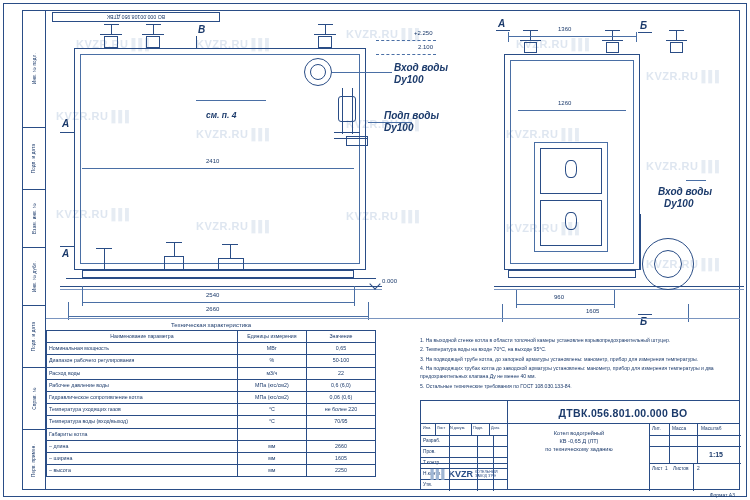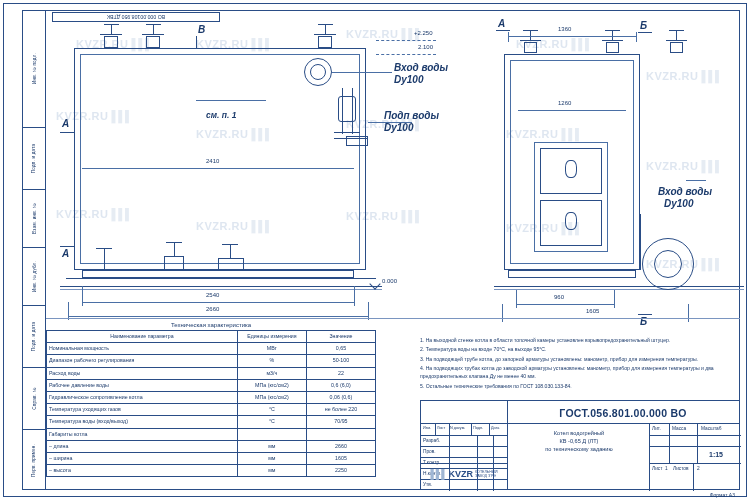--- a/index.html
+++ b/index.html
@@ -216,21 +216,21 @@
       <span>Dy100</span>
     </div>
     <div class="big" style="position:absolute;left:338px;top:100px;">
       <span>Подп воды</span>
     </div>
     <div class="big" style="position:absolute;left:338px;top:112px;">
       <span>Dy100</span>
     </div>
 
     <div class="mid" style="position:absolute;left:160px;top:100px;">
-      <span>см. п. 1</span>
+      <span>см. п. 4</span>
     </div>
     <div class="ln h" style="left:150px;top:90px;width:70px;height:.8px;background:#4a6fa5;"></div>
 
     <div class="dash-h" style="left:330px;top:30px;width:60px;"></div>
     <div class="lbl" style="left:368px;top:20px;"><span>+2.250</span></div>
     <div class="dash-h" style="left:330px;top:44px;width:60px;"></div>
     <div class="lbl" style="left:372px;top:34px;"><span>2.100</span></div>
     <div class="lbl" style="left:336px;top:268px;"><span>0.000</span></div>
     <div style="position:absolute;left:325px;top:270px;width:7px;height:7px;border-left:1px solid #2a4d86;border-bottom:1px solid #2a4d86;transform:rotate(-45deg);"></div>
 
@@ -403,21 +403,21 @@
   <div class="notes">
     <div>1. На выходной стенке котла в области топочной камеры установлен взрывопредохранительный штуцер.</div>
     <div>2. Температура воды на входе 70°С, на выходе 95°С.</div>
     <div>3. На подводящей трубе котла, до запорной арматуры установлены: манометр, прибор для измерения температуры.</div>
     <div>4. На подводящих трубах котла до заводской арматуры установлены: манометр, прибор для измерения температуры и два предохранительных клапана Ду не менее 40 мм.</div>
     <div>5. Остальные технические требования по ГОСТ 108.030.133-84.</div>
   </div>
 
   <div class="tb">
 
-    <div class="code">ГОСТ.056.801.00.000 ВО</div>
+    <div class="code">ДТВК.056.801.00.000 ВО</div>
 
     <div class="row" style="top:22px;"></div>
 
     <div class="col" style="left:86px;"></div>
     <div class="col" style="left:228px;top:22px;height:68px;"></div>
 
     <div class="row" style="top:34px;width:86px;"></div>
     <div class="col" style="left:14px;top:22px;height:12px;"></div>
     <div class="col" style="left:28px;top:22px;height:12px;"></div>
     <div class="col" style="left:50px;top:22px;height:12px;"></div>

